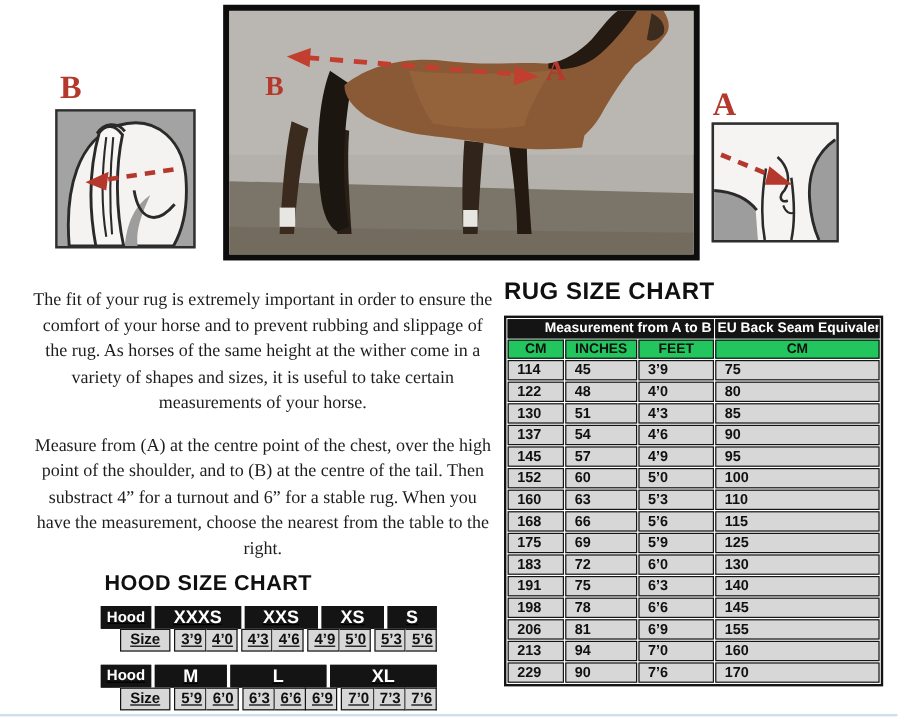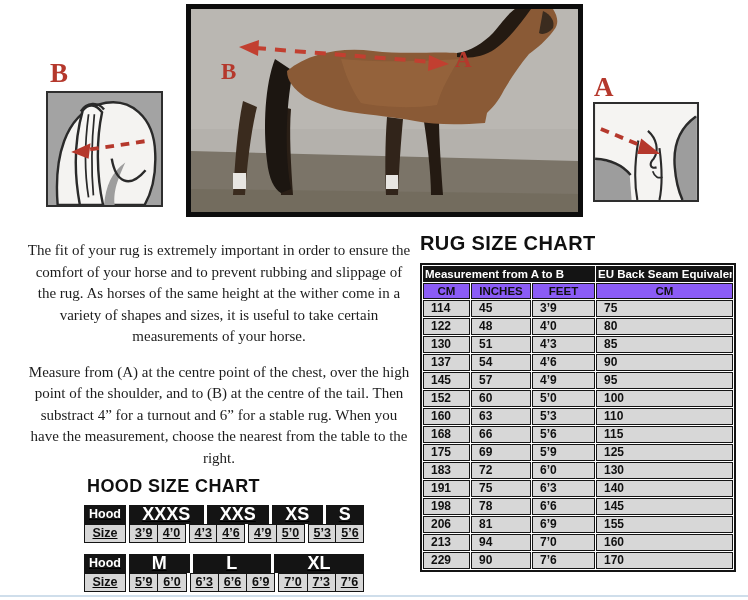--- a/index.html
+++ b/index.html
@@ -31,38 +31,38 @@
   .intro p{margin:0 0 14px 0;}
 
   
   .rug-section{position:absolute;left:420px;top:232px;width:311px;}
   .chart-title{margin:0;font-size:20px;font-weight:800;letter-spacing:.4px;color:#101010;}
   .rug-section .chart-title{margin-bottom:8px;}
   table.rug{border-collapse:separate;border-spacing:1px;background:#ffffff;
     border:2px solid #141414;width:311px;table-layout:fixed;}
   table.rug th,table.rug td{box-sizing:border-box;border:1px solid #141414;
     font-weight:bold;overflow:hidden;white-space:nowrap;}
-  table.rug th.black{background:#141414;color:#ffffff;font-size:11.5px;height:16px;text-align:left;}
-  table.rug th.gray{background:#8b5cf6;color:#101010;font-size:11.5px;height:16px;text-align:center;}
+  table.rug th.black{background:#141414;color:#ffffff;font-size:11.5px;height:16px;text-align:right;}
+  table.rug th.gray{background:#22c55e;color:#101010;font-size:11.5px;height:16px;text-align:center;}
   table.rug td{background:#d7d7d7;color:#101010;font-size:12px;height:16px;
     line-height:15px;text-align:left;padding:0 0 0 7px;}
 
   
   .hood-section{position:absolute;left:84px;top:476px;width:244px;}
   .hood-section .chart-title{font-size:18px;margin:0 0 8px 3px;}
   .hood-table{width:280px;margin-bottom:11px;text-decoration:underline;}
   .h-row{display:flex;width:100%;}
   .h-row + .h-row{margin-top:0px;}
   .h-label{flex:0 0 42px;box-sizing:border-box;border:1px solid #141414;
     text-align:center;font-weight:bold;font-size:12.5px;height:19px;line-height:17px;}
   .h-label.head{background:#141414;color:#ffffff;}
-  .h-label.size{background:#d7d7d7;color:#101010;}
+  .h-label.size{background:#d7d7d7;color:#101010;margin-left:16px;}
   .h-group{box-sizing:border-box;margin-left:3px;display:flex;}
   .h-group-name{border:1px solid #141414;background:#141414;color:#ffffff;
-    font-weight:bold;font-size:18px;height:19px;line-height:17px;
+    font-weight:bold;font-size:15px;height:19px;line-height:17px;
     align-items:center;justify-content:center;text-align:center;display:flex;}
   .h-cell{flex:1;box-sizing:border-box;border:1px solid #141414;background:#d7d7d7;
     color:#101010;font-weight:bold;font-size:12.5px;height:19px;line-height:17px;
     text-align:left;padding-left:5px;}
   .h-cell + .h-cell{border-left:none;}
 
   
   .bottom-line{position:absolute;left:0;right:0;top:595px;height:2px;background:#cfdeeb;}
 </style>
 </head>

